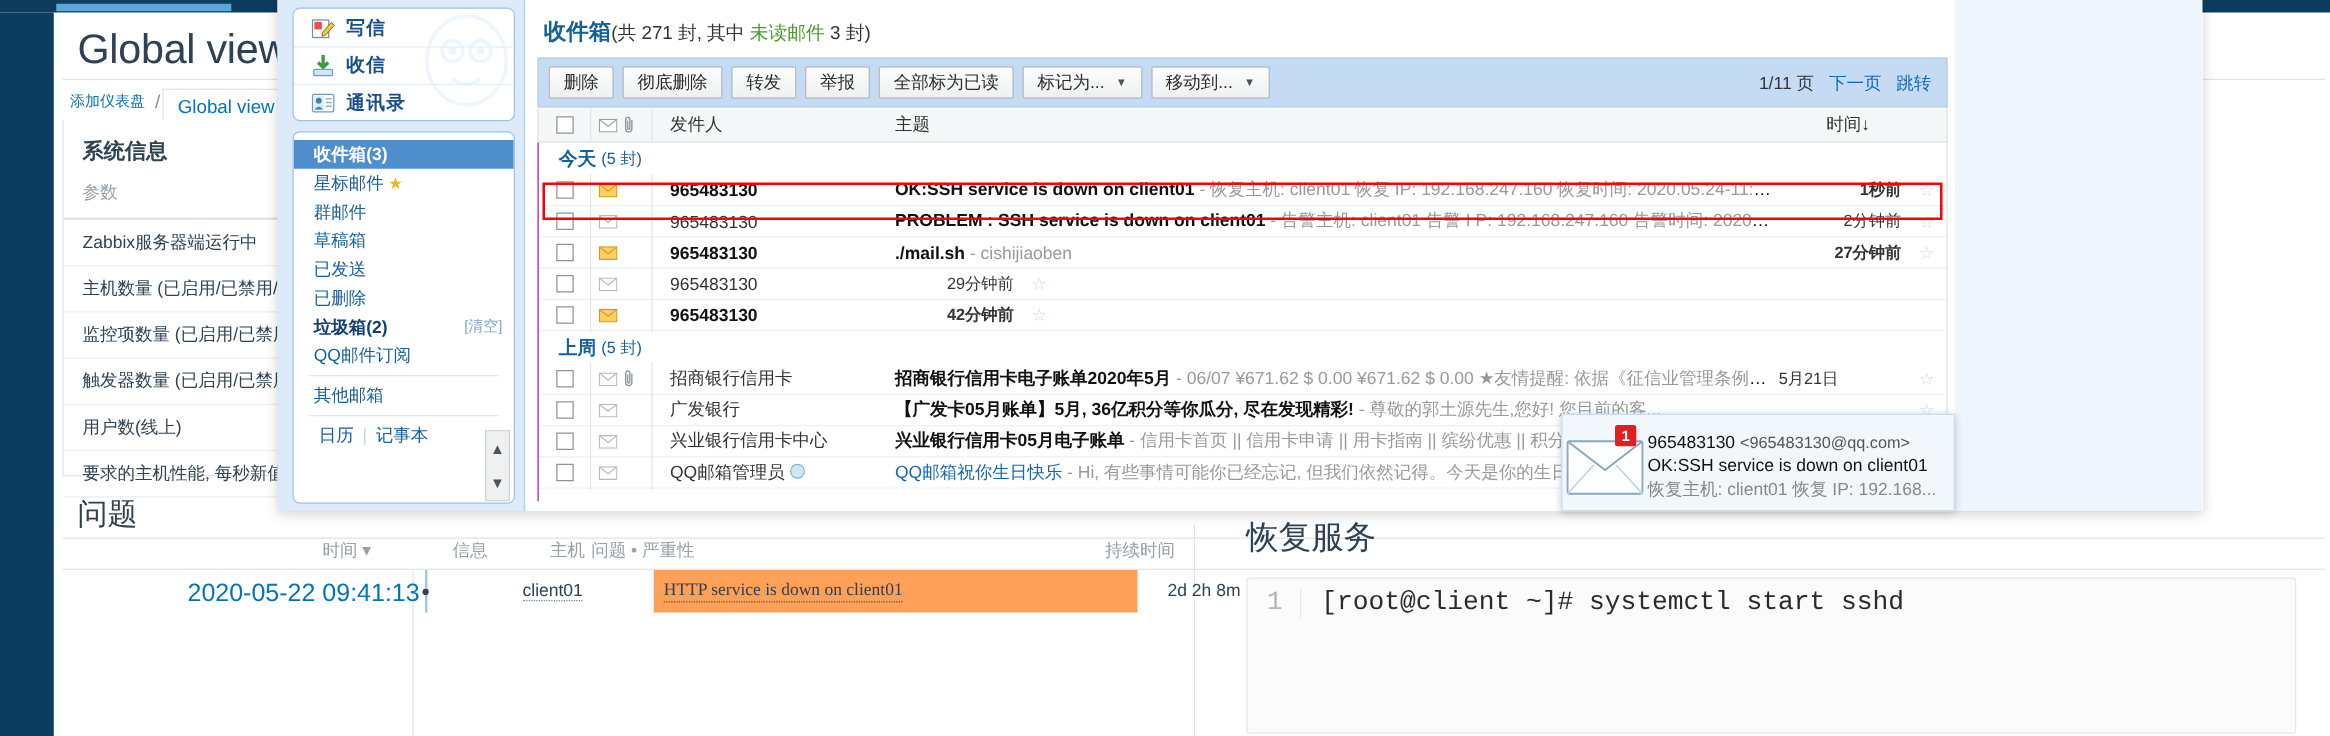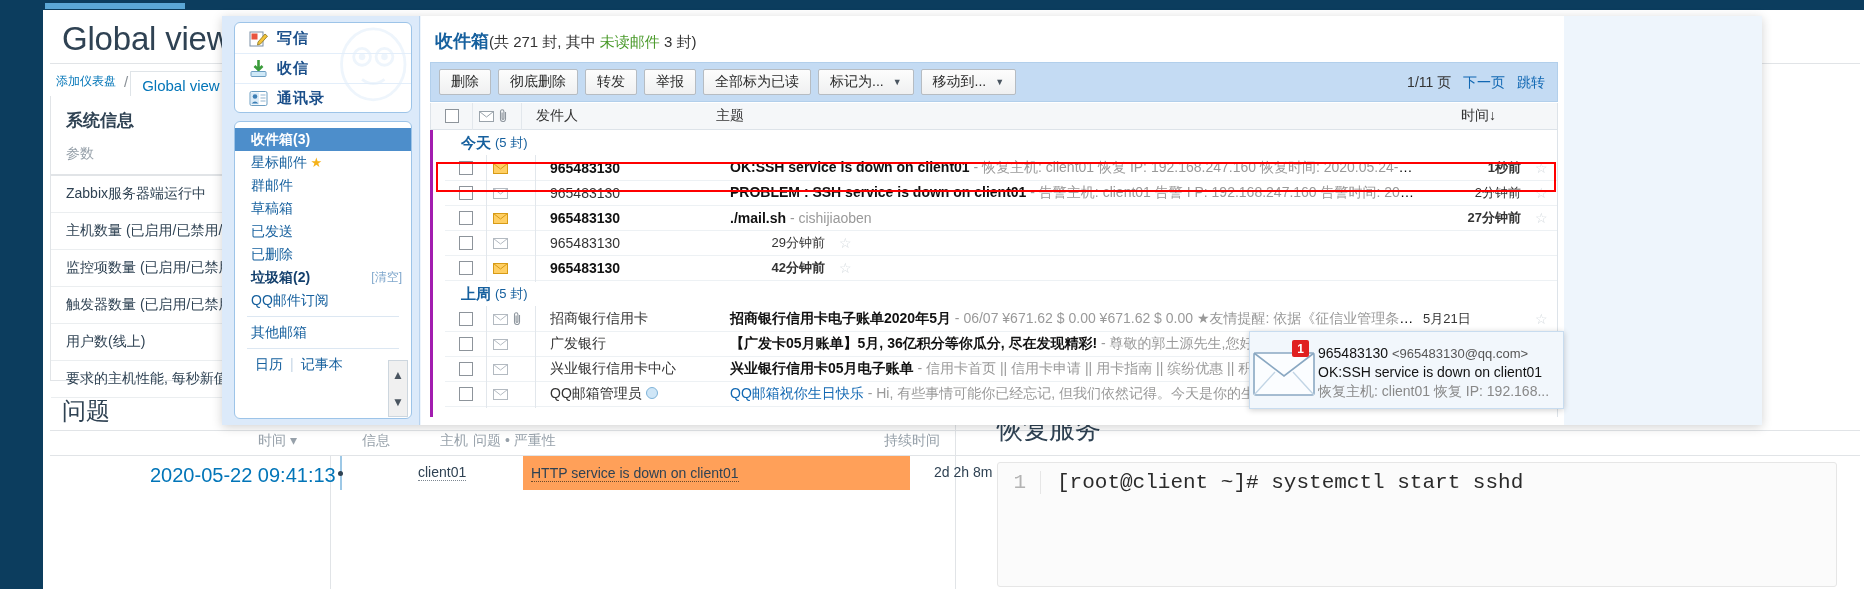--- a/index.html
+++ b/index.html
@@ -53,21 +53,21 @@
   .zbx-prow { position:absolute; left:50px; top:456px; width:1810px; height:34px; }
   .zbx-prow-time { position:absolute; left:100px; top:8px; font-size:20px; color:#0275b8; white-space:nowrap; }
   .zbx-prow-dots { position:absolute; left:290px; top:0px; width:2px; height:34px; background:#9dc8e6; }
   .zbx-prow-dot { position:absolute; left:288px; top:15px; width:5px; height:5px; border-radius:50%; background:#2f4253; }
   .zbx-prow-host {
     position:absolute; left:368px; top:8px; font-size:14px; color:#2f4253;
     border-bottom:1px dotted #7d8791; white-space:nowrap;
   }
   .zbx-prow-sev {
     position:absolute; left:473px; top:0px; width:387px; height:34px;
-    background:#ffa059; display:flex; align-items:center; padding-left:8px;
+    background:#ffa059; display:flex; align-items:center; padding-left:8px;font-family:Liberation Serif, serif;
   }
   .zbx-prow-sev span { font-size:14px; color:#2f4253; border-bottom:1px dotted #6b4a2b; }
   .zbx-prow-dur { position:absolute; left:884px; top:8px; font-size:14px; color:#2f4253; white-space:nowrap; }
   .zbx-vsep { position:absolute; left:330px; top:456px; width:1px; height:133px; background:#e1e4e7; }
   .zbx-vsep2 { position:absolute; left:955px; top:420px; width:1px; height:169px; background:#e1e4e7; }
 
   
   .doc-title { position:absolute; left:997px; top:412px; font-size:26px; color:#2f4253; }
   .doc-code {
     position:absolute; left:997px; top:462px; width:840px; height:125px;
@@ -76,21 +76,20 @@
   .doc-code-line { display:flex; align-items:center; padding:8px 0 0 0; }
   .doc-code-num { width:42px; text-align:right; padding-right:14px; color:#b3b3b3;
      font-family:"Liberation Mono","DejaVu Sans Mono",monospace; font-size:21px; }
   .doc-code-txt { border-left:1px solid #e6e6e6; padding-left:16px; color:#2b2b2b;
      font-family:"Liberation Mono","DejaVu Sans Mono",monospace; font-size:21px; white-space:nowrap; }
 
   
   #qqmail {
     position:absolute; left:222px; top:0px; width:1540px; height:409px;
     background:#eef5fc;
-    margin-top:16px;
   }
   .qm-shadow { position:absolute; inset:0; box-shadow:0 2px 10px rgba(0,0,0,0.18); }
 
   
   .qm-side {
     position:absolute; left:0px; top:0px; width:198px; height:409px;
     background:#dceafa;
     border-right:1px solid #b9d3ee;
   }
   .qm-side-inner { position:absolute; left:8px; top:6px; width:186px; height:397px; }
@@ -186,21 +185,21 @@
   .qm-row.unread .from, .qm-row.unread .subj b { font-weight:bold; color:#111; }
   .qm-row .from { color:#333; }
   .qm-row .subj { overflow:hidden; text-overflow:ellipsis; }
   .qm-row .subj b { color:#111; }
   .qm-row .subj .pre { color:#999; }
   .qm-row .subj a { color:#1268b3; text-decoration:none; }
   .qm-row .time { color:#333; font-size:13px; }
   .qm-row.unread .time { font-weight:bold; }
   .qm-row .star { color:#d2d8dd; font-size:14px; }
 
-  .qm-list { position:absolute; left:9px; top:114px; width:1128px; height:287px; border-left:3px solid #a21caf; border-right:1px solid #dde3e9; overflow:hidden;padding-left:12px; }
+  .qm-list { position:absolute; left:9px; top:114px; width:1128px; height:287px; border-left:1px solid #a21caf; border-right:1px solid #dde3e9; overflow:hidden; }
 
   .hl-row { position:absolute; left:3px; top:32px; width:1120px; height:30px; border:2px solid #f00; }
 
   
   .toast {
     position:absolute; left:1249px; top:331px; width:315px; height:78px;
     background:#f2f7fc; border:1px solid #c8dcef;
     box-shadow:0 1px 6px rgba(0,0,0,0.2);
     display:flex; align-items:flex-start; padding:8px 10px 0 0;
   }

